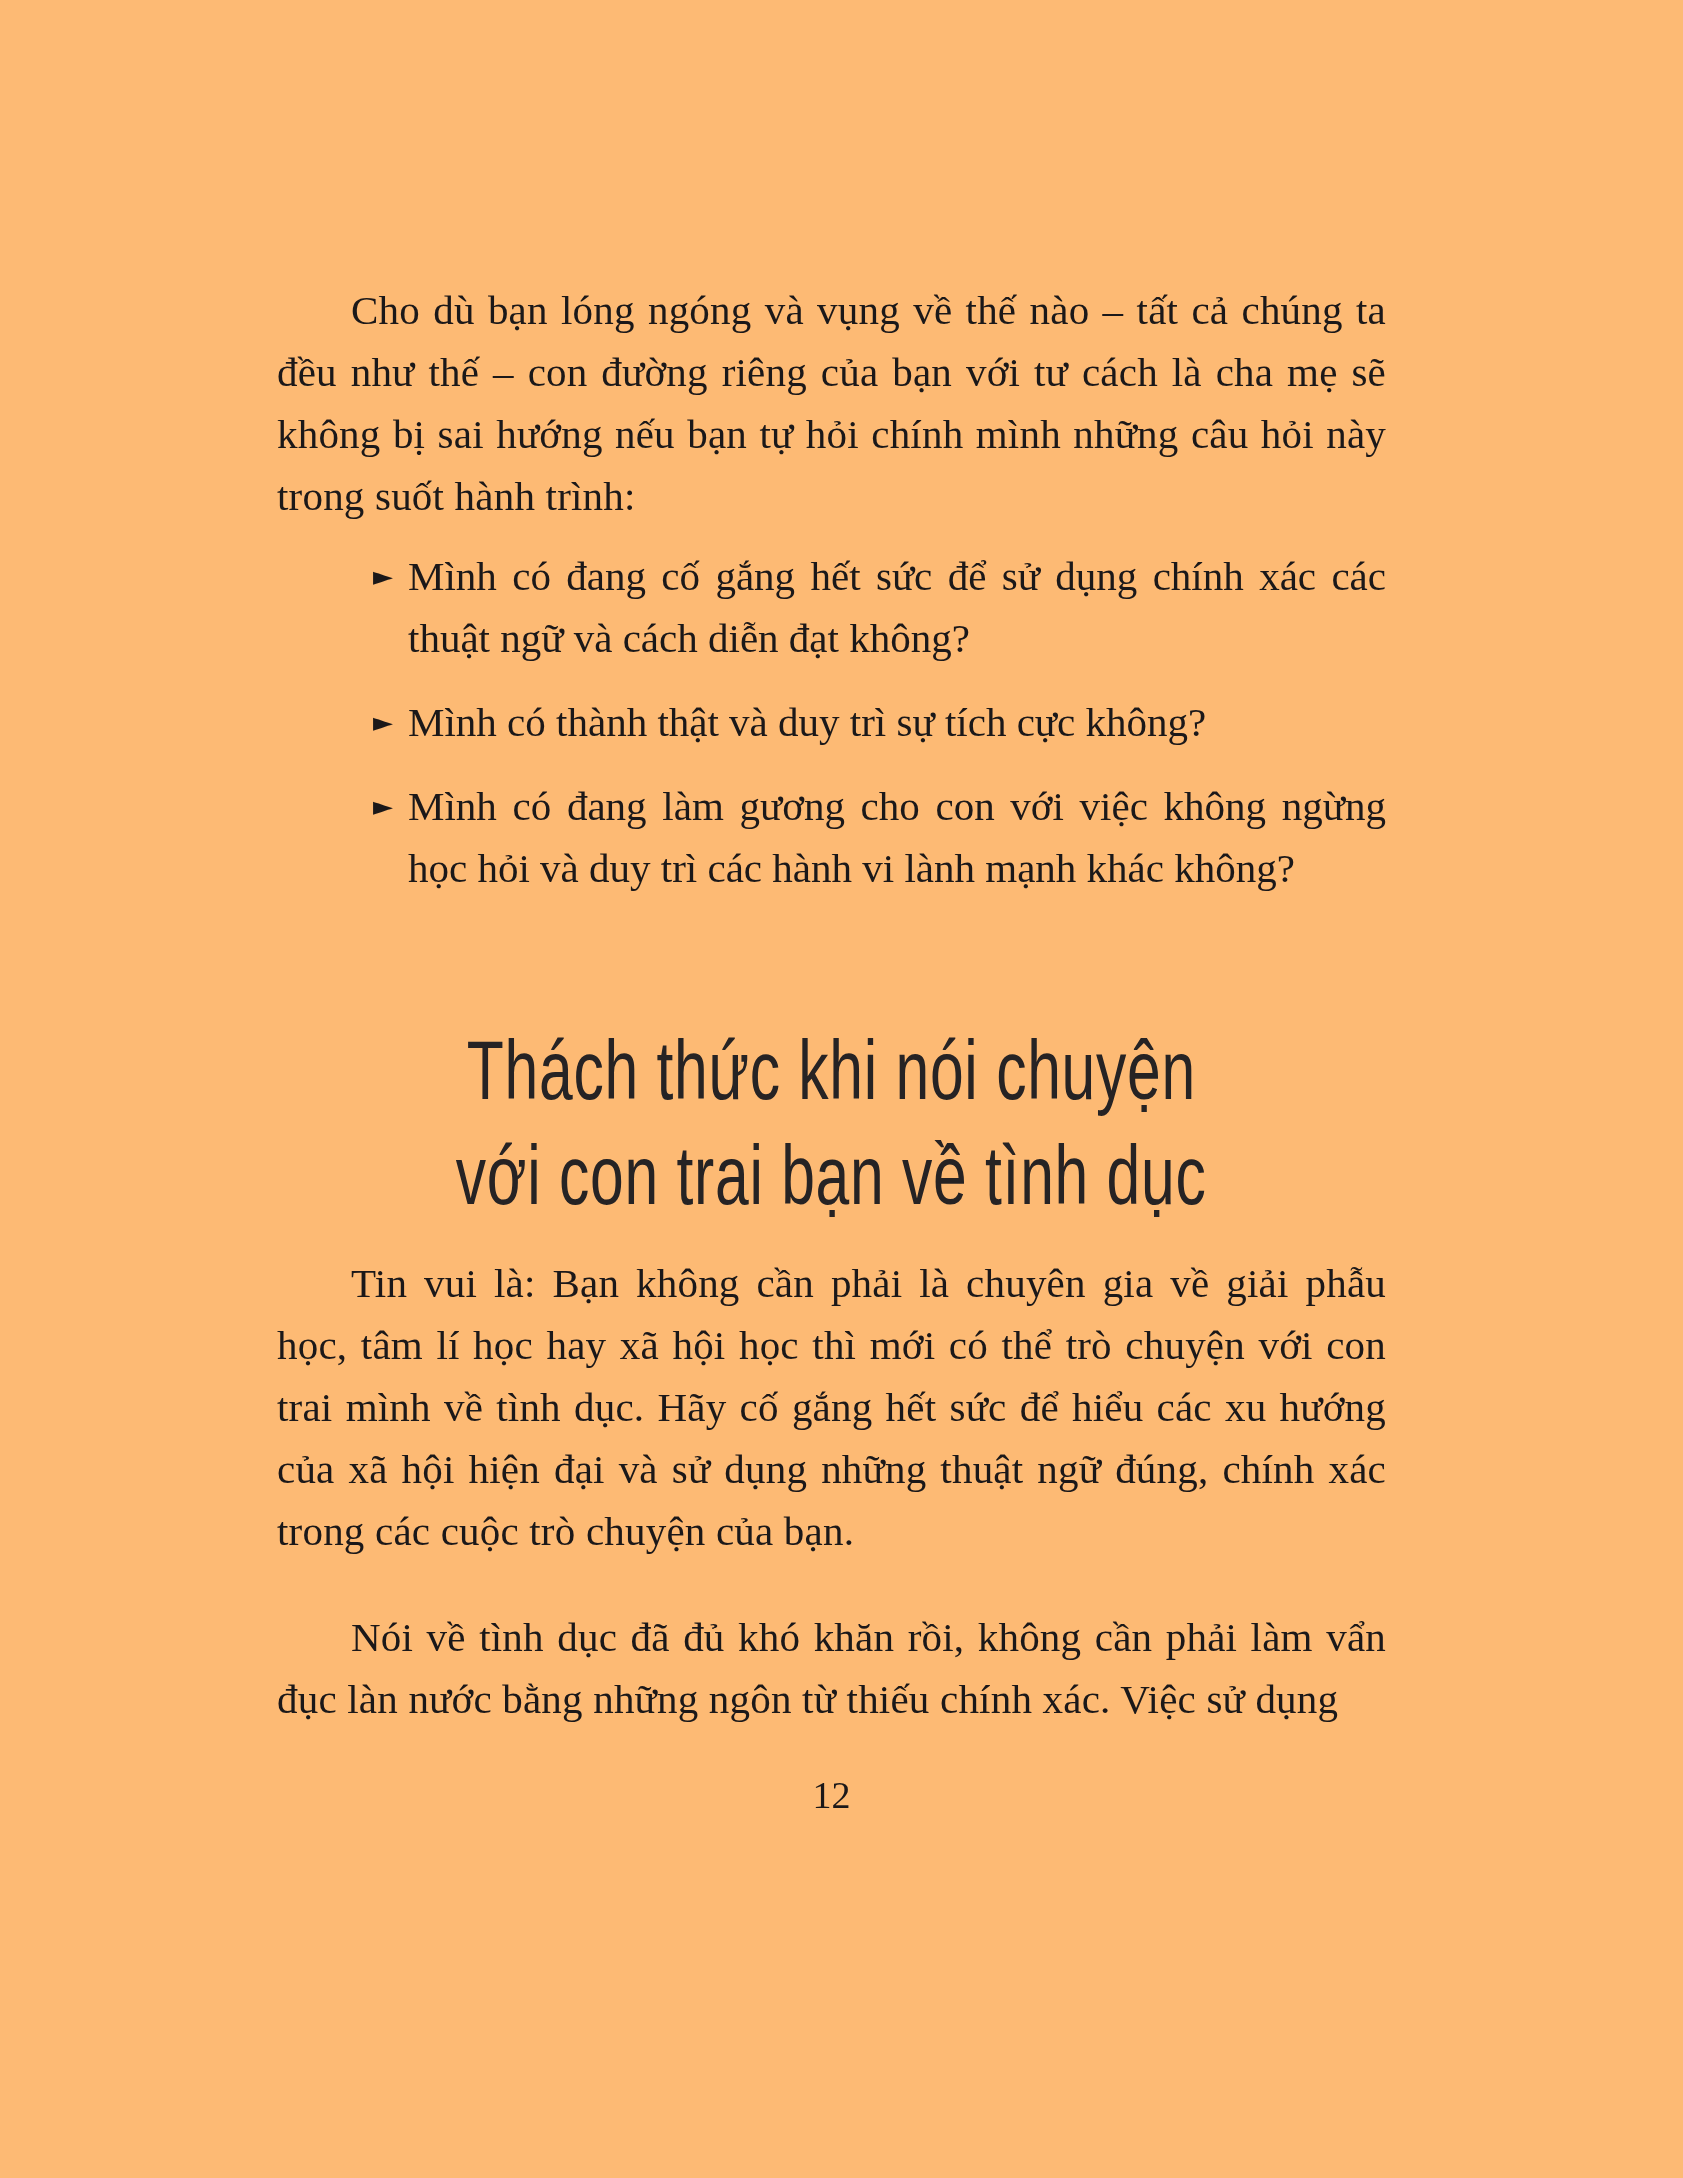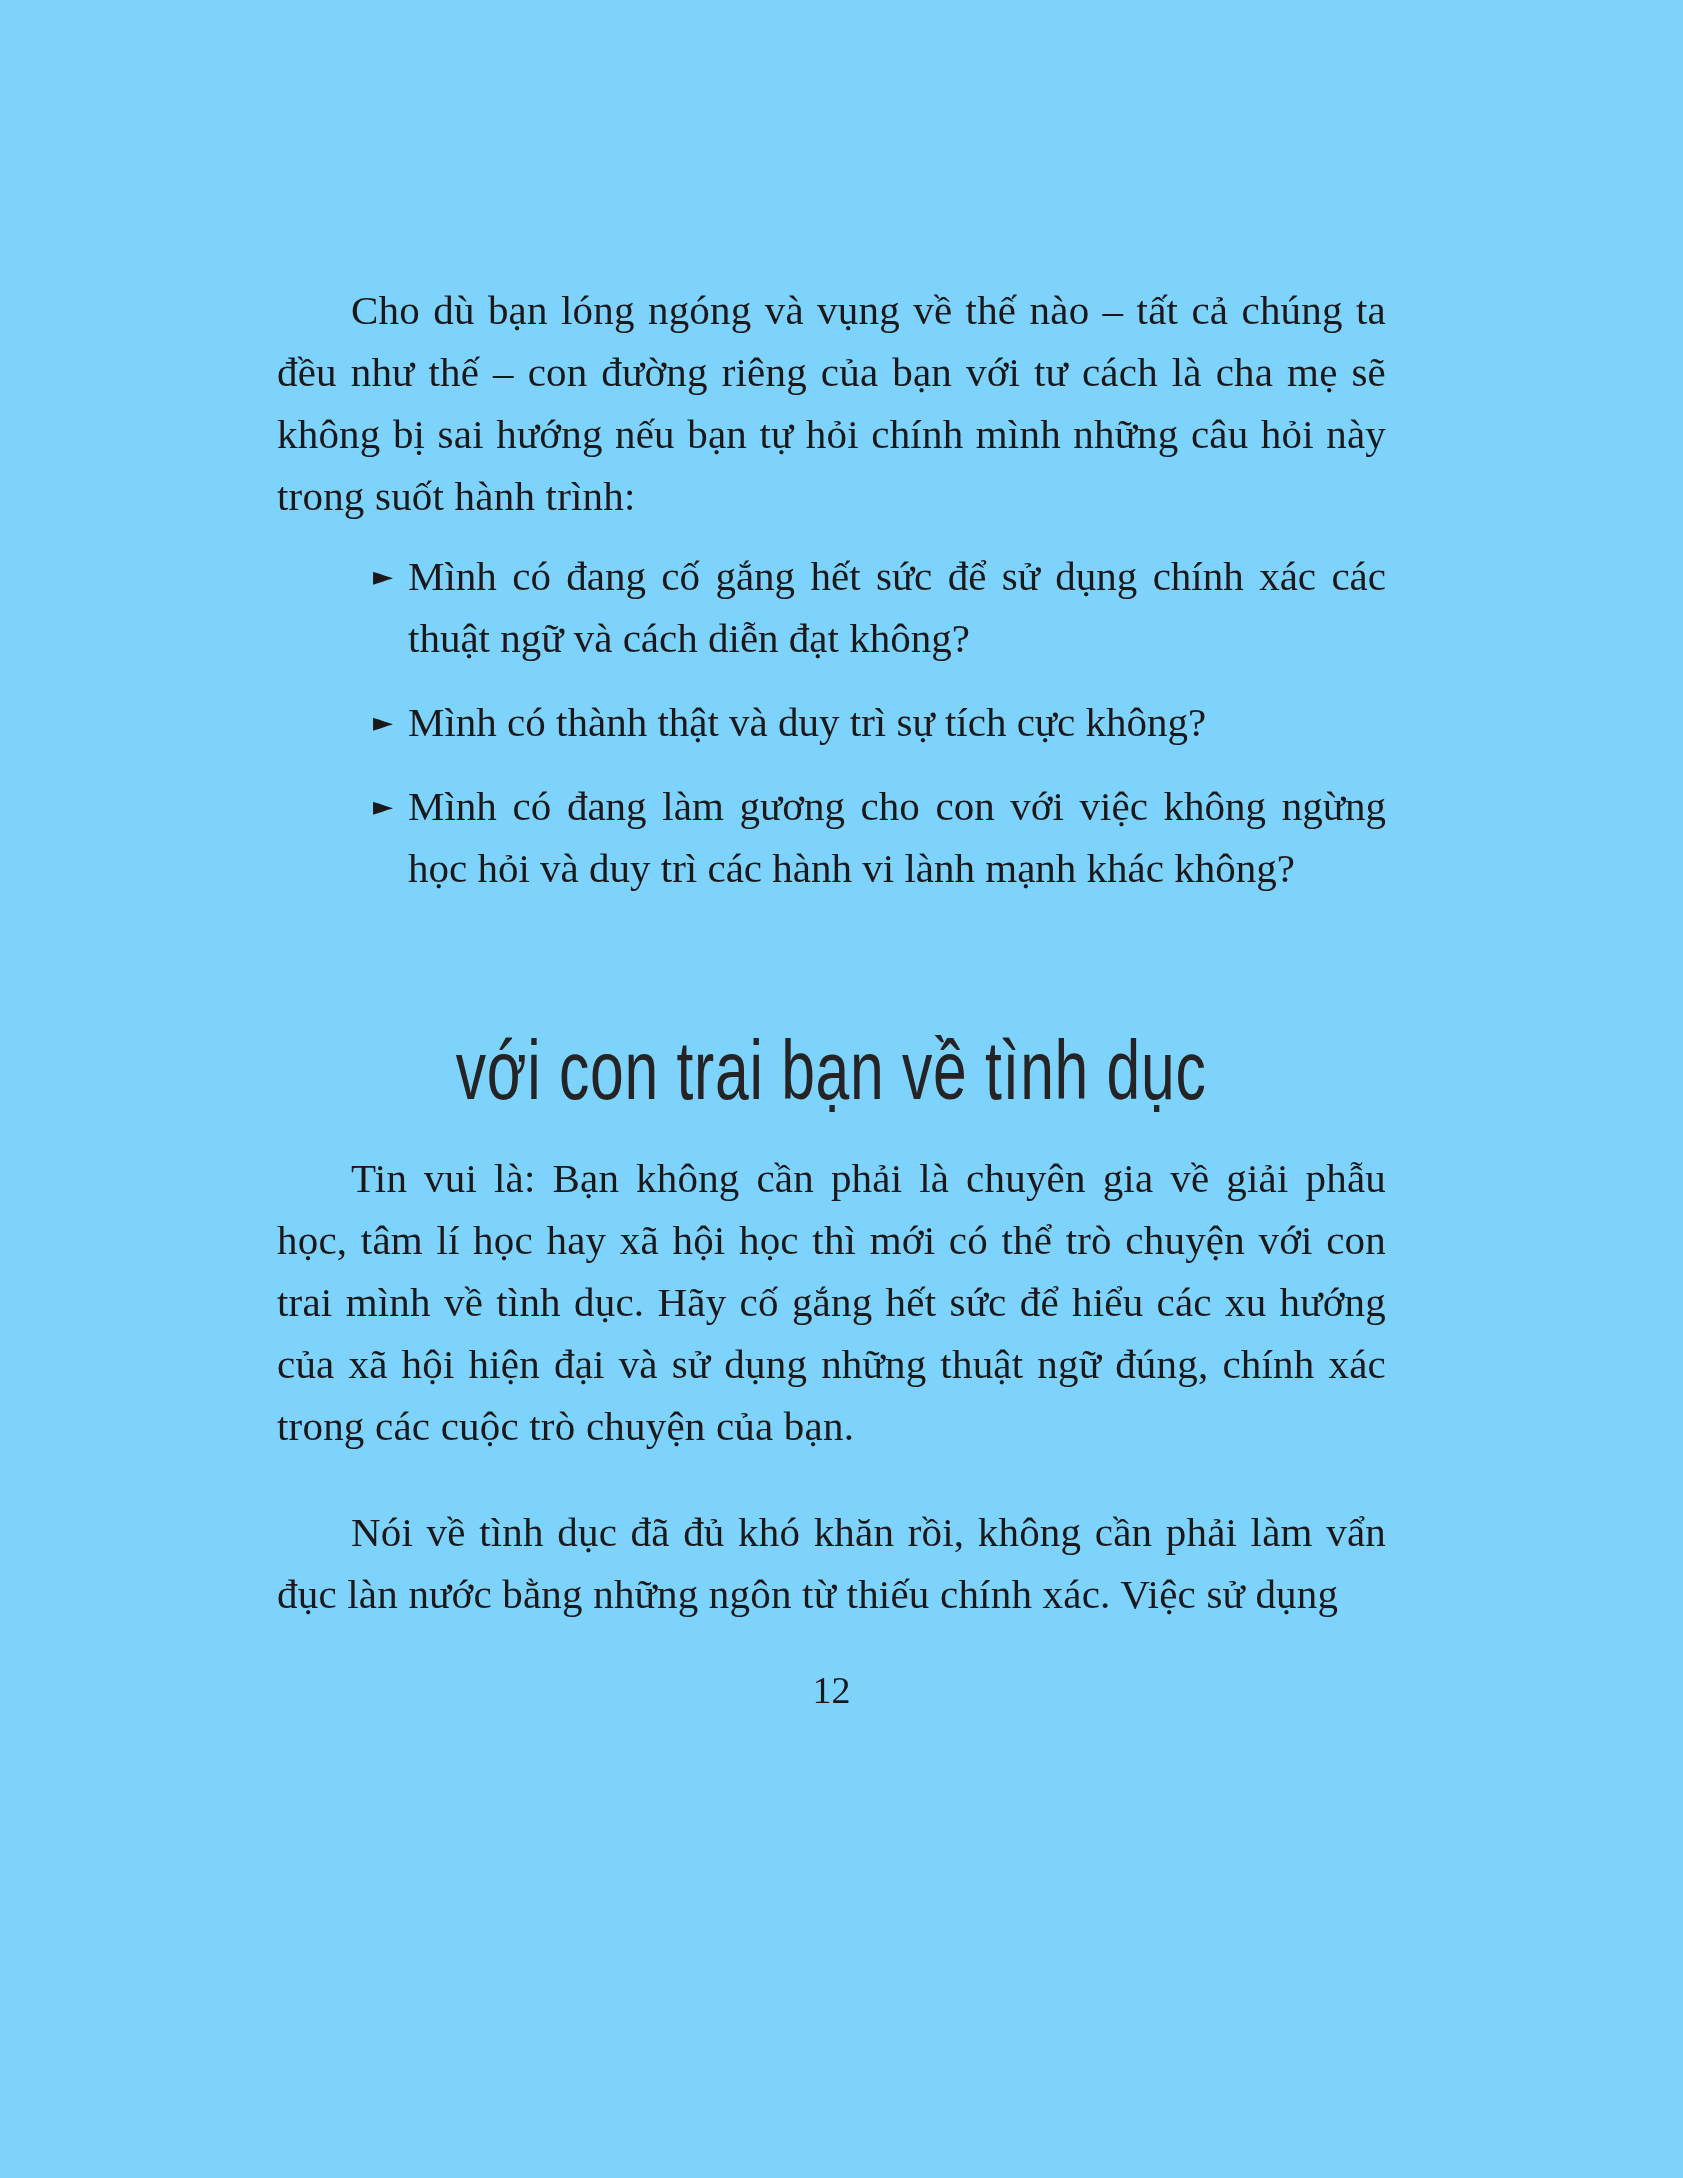--- a/index.html
+++ b/index.html
@@ -4,21 +4,21 @@
 <style>
   html, body {
     margin: 0;
     padding: 0;
     background: #ffffff;
   }
   .page {
     position: relative;
     width: 1683px;
     height: 2178px;
-    background: #7dd3fc;
+    background: #fdba74;
     overflow: hidden;
     font-family: "Liberation Serif", "DejaVu Serif", serif;
     color: #1b1819;
   }
   .text-block {
     position: absolute;
     left: 277px;
     top: 279px;
     width: 1109px;
   }
@@ -101,20 +101,23 @@
       </li>
       <li class="bullet-item">
         <span class="bullet-glyph">►</span>
         <span>Mình có đang làm gương cho con với việc không ngừng học hỏi và duy trì các hành vi lành mạnh khác không?</span>
       </li>
     </ul>
 
 
     <div class="section-heading">
       <div class="heading-line">
+        <span>Thách thức khi nói chuyện</span>
+      </div>
+      <div class="heading-line">
         <span>với con trai bạn về tình dục</span>
       </div>
     </div>
 
     <p class="para">Tin vui là: Bạn không cần phải là chuyên gia về giải phẫu học, tâm lí học hay xã hội học thì mới có thể trò chuyện với con trai mình về tình dục. Hãy cố gắng hết sức để hiểu các xu hướng của xã hội hiện đại và sử dụng những thuật ngữ đúng, chính xác trong các cuộc trò chuyện của bạn.</p>
 
     <p class="para para-p4">Nói về tình dục đã đủ khó khăn rồi, không cần phải làm vẩn đục làn nước bằng những ngôn từ thiếu chính xác. Việc sử dụng</p>
 
     <div class="page-number">12</div>
 

